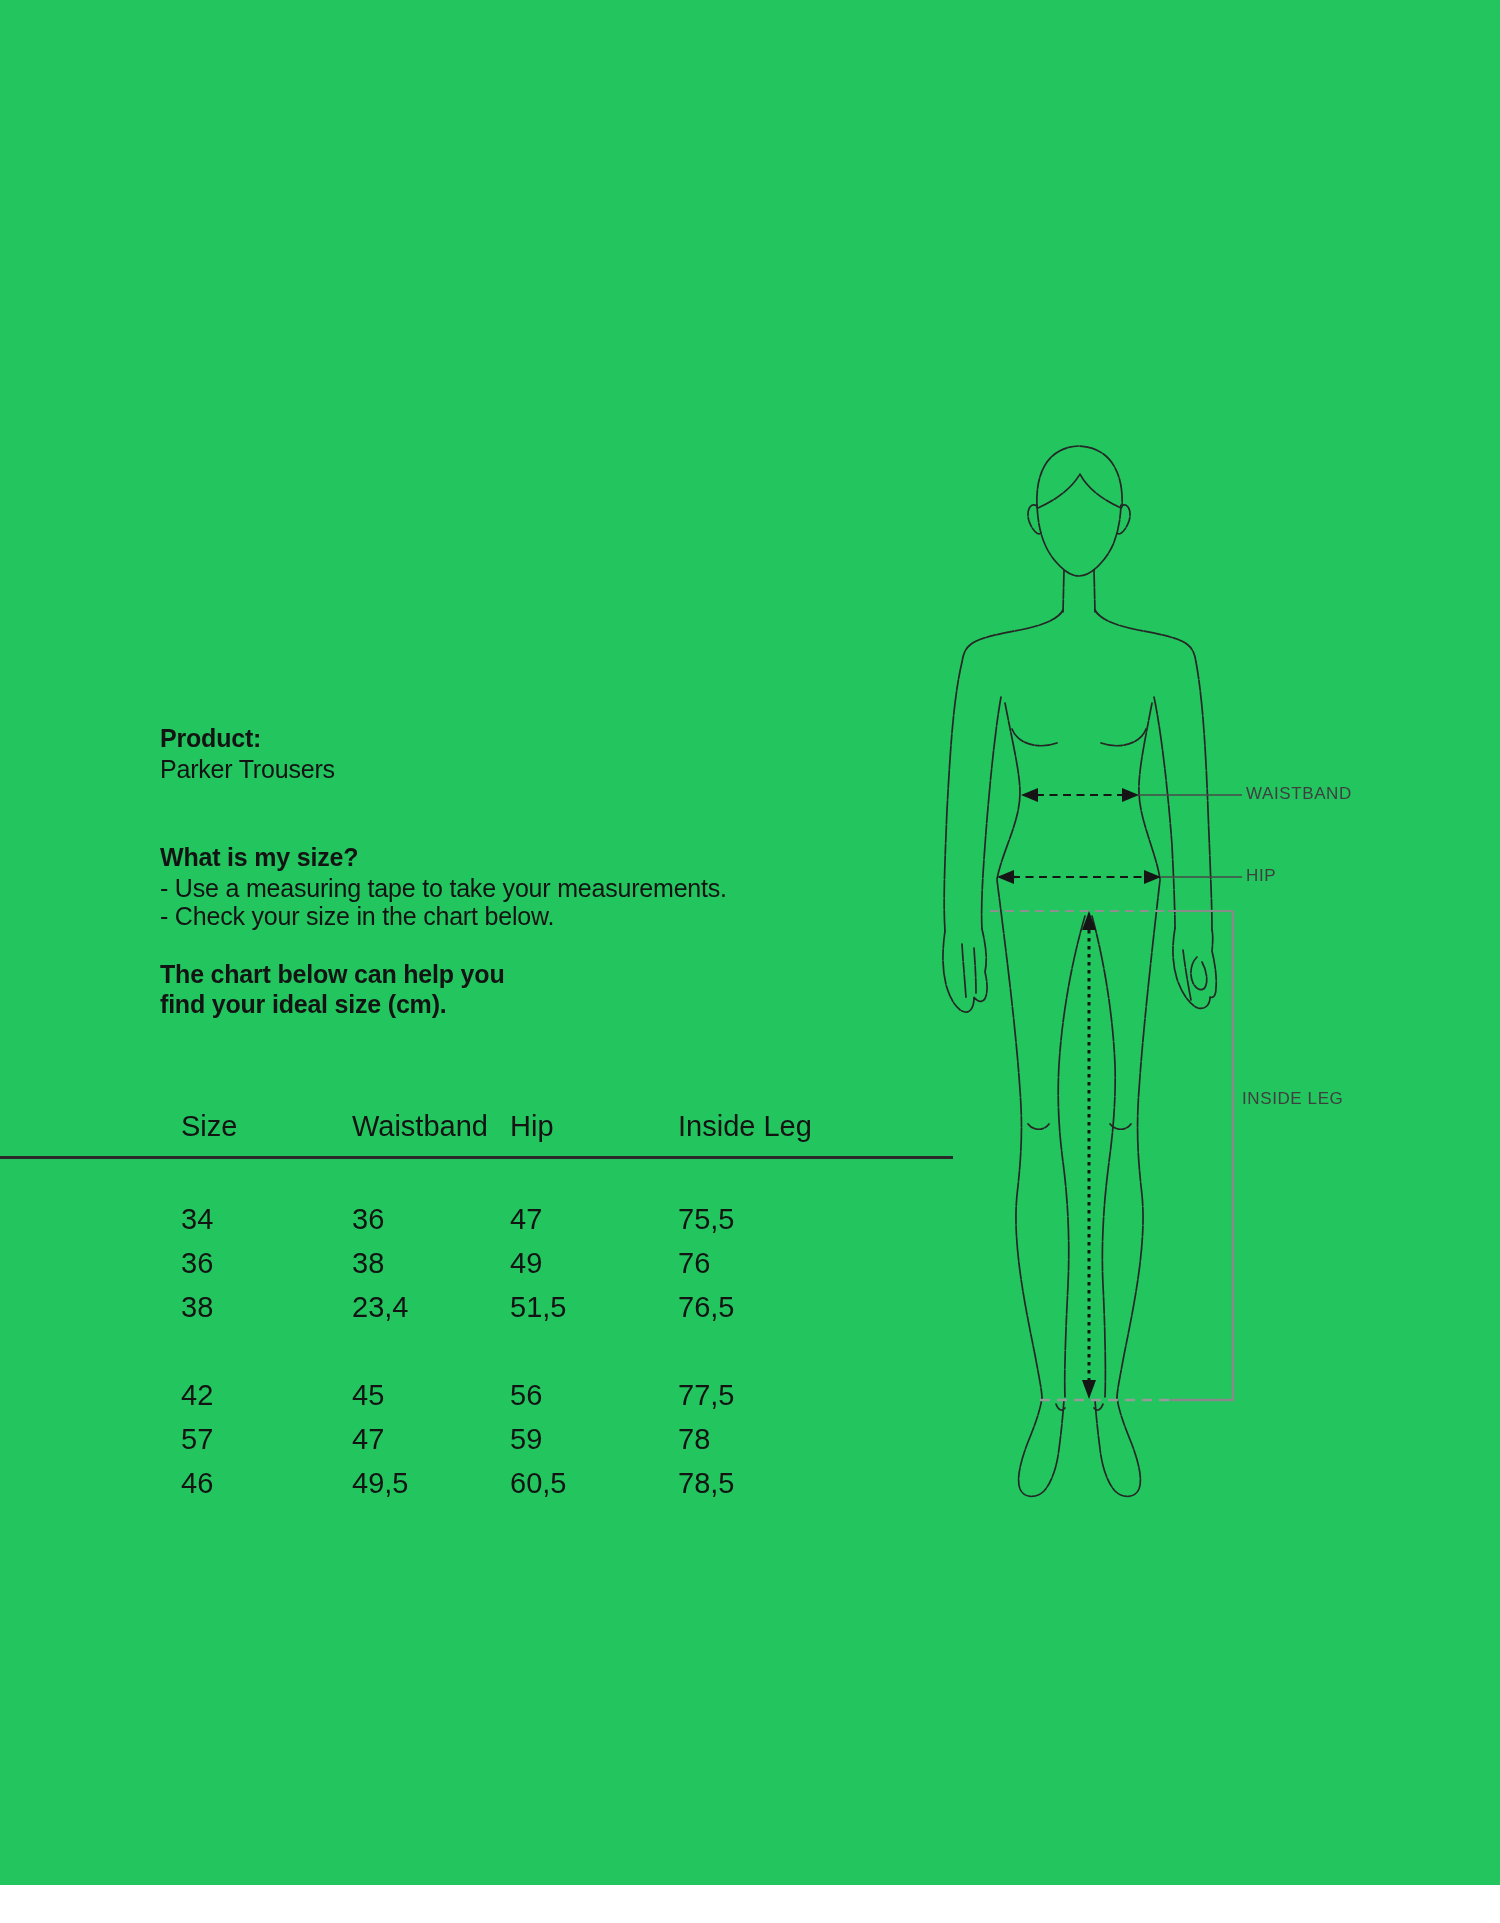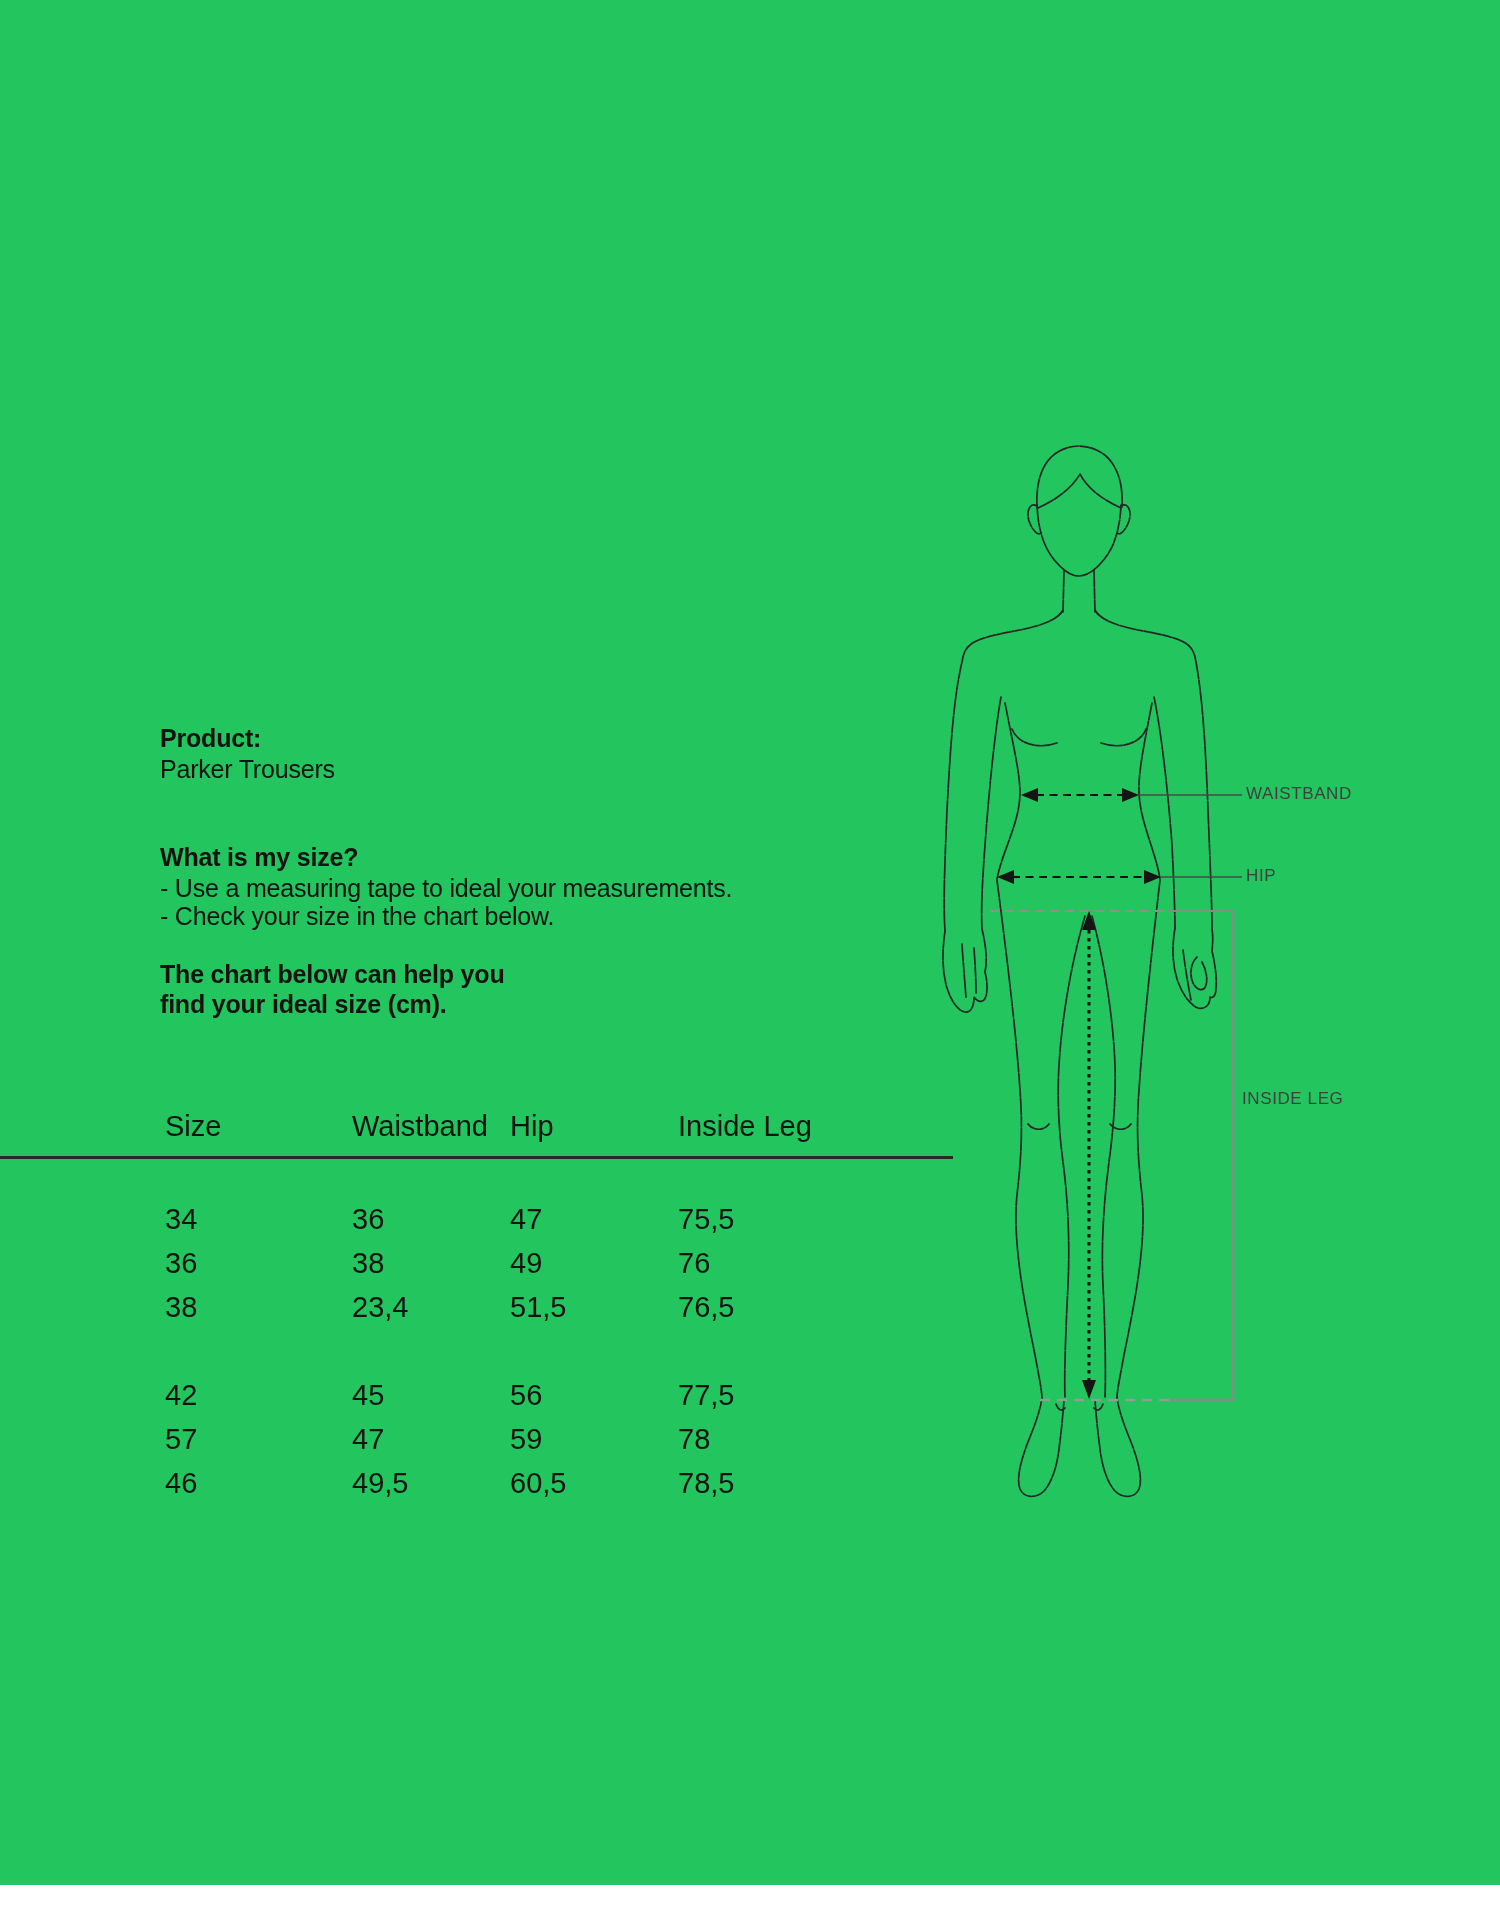--- a/index.html
+++ b/index.html
@@ -5,34 +5,34 @@
   html,body{margin:0;padding:0;background:#fff;}
   .page{
     position:relative;width:1500px;height:1885px;background:#22c55e;
     font-family:"Liberation Sans",sans-serif;color:#131313;overflow:hidden;
   }
   .txt{position:absolute;left:160px;font-size:25px;line-height:29px;letter-spacing:-0.2px;white-space:nowrap;}
   .bold{font-weight:700;}
   .rule{position:absolute;left:0;top:1156px;width:953px;height:3px;background:#2a2a2a;}
   .thead span,.trow span{position:absolute;top:0;font-size:29px;white-space:nowrap;}
   .thead,.trow{position:absolute;left:0;width:1000px;height:36px;}
-  .c0{left:165px;} .c1{left:352px;} .c2{left:510px;} .c3{left:678px;}
+  .c0{left:181px;} .c1{left:352px;} .c2{left:510px;} .c3{left:678px;}
   .dlabel{position:absolute;font-size:17px;letter-spacing:0.6px;color:#3f3f3f;white-space:nowrap;}
   .croquis{position:absolute;left:900px;top:430px;}
 </style>
 </head>
 <body>
 
 <div class="page">
 
   <div class="txt bold" style="top:724px">Product:</div>
   <div class="txt" style="top:755px">Parker Trousers</div>
 
   <div class="txt bold" style="top:843px">What is my size?</div>
-  <div class="txt" style="top:874px">- Use a measuring tape to ideal your measurements.</div>
+  <div class="txt" style="top:874px">- Use a measuring tape to take your measurements.</div>
   <div class="txt" style="top:902px">- Check your size in the chart below.</div>
 
   <div class="txt bold" style="top:960px">The chart below can help you</div>
   <div class="txt bold" style="top:990px">find your ideal size (cm).</div>
 
   <div class="thead" style="top:1110px">
     <span class="c0">Size</span>
     <span class="c1">Waistband</span>
     <span class="c2">Hip</span>
     <span class="c3">Inside Leg</span>

